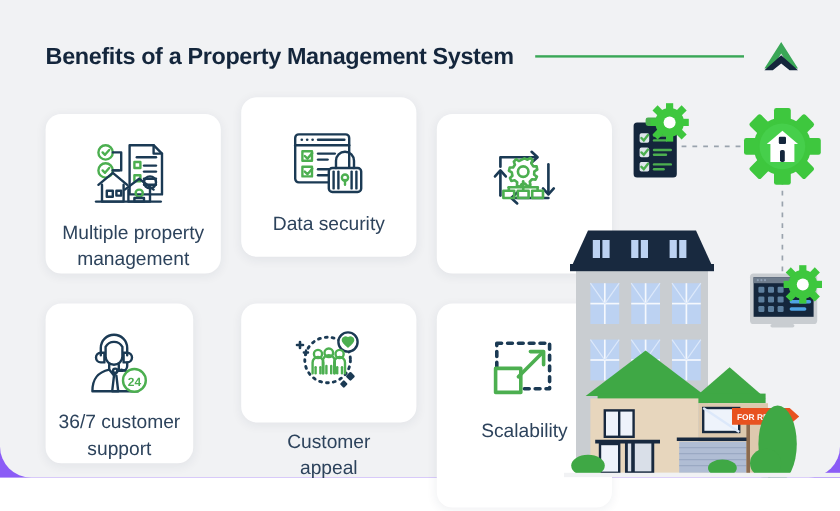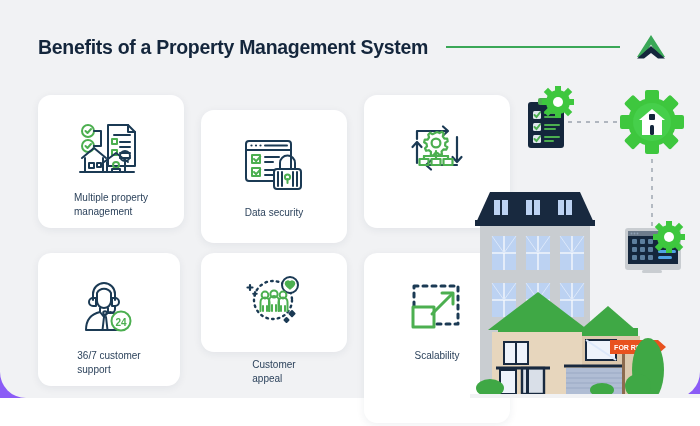--- a/index.html
+++ b/index.html
@@ -72,31 +72,32 @@
   }
   .card-icon {
     margin-top: 20px;
     width: 70px; height: 70px;
     display: flex;
     align-items: center;
     justify-content: center;
   }
   .card-label {
     margin-top: 6px;
-    font-size: 10px;
+    font-size: 16px;
     color: #2d435c;
+    text-align: center;
     line-height: 1.38;
     padding: 0 8px;
     white-space: pre-line;
   }
 
   #card-0 { left: 38px;  top: 95px;  width: 146px; height: 133px; }
-  #card-1 { left: 201px; top: 110px;  width: 146px; height: 133px; }
+  #card-1 { left: 201px; top: 81px;  width: 146px; height: 133px; }
   #card-2 { left: 364px; top: 95px;  width: 146px; height: 133px; }
-  #card-3 { left: 38px;  top: 253px; width: 142px; height: 133px; }
+  #card-3 { left: 38px;  top: 253px; width: 123px; height: 133px; }
   #card-4 { left: 201px; top: 253px; width: 146px; height: 99px; gap: 21px; }
   #card-5 { left: 364px; top: 253px; width: 146px; height: 170px; }
 
   
   .illustration {
     position: absolute;
     left: 470px; top: 80px;
     width: 230px; height: 318px;
     overflow: hidden;
   }

